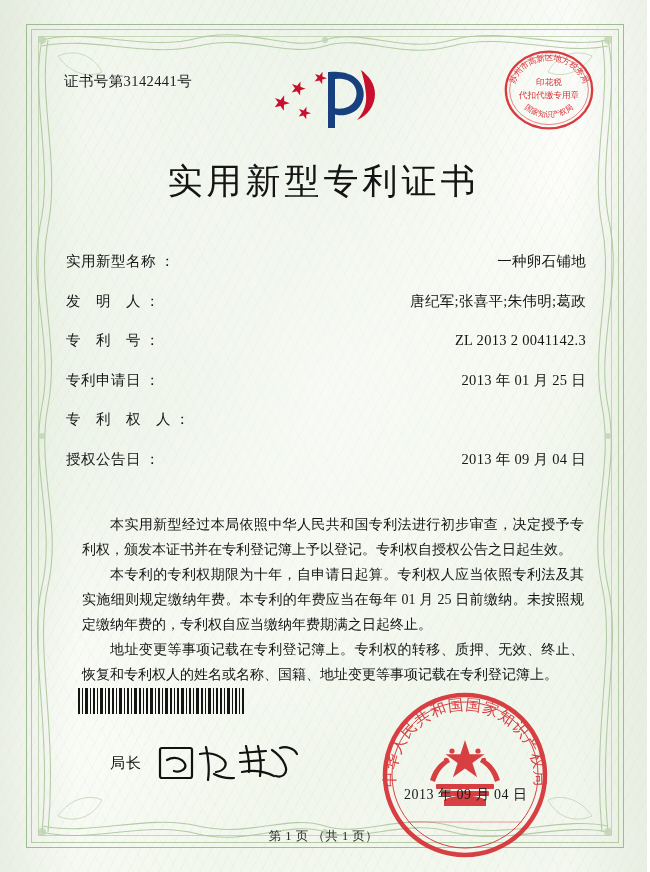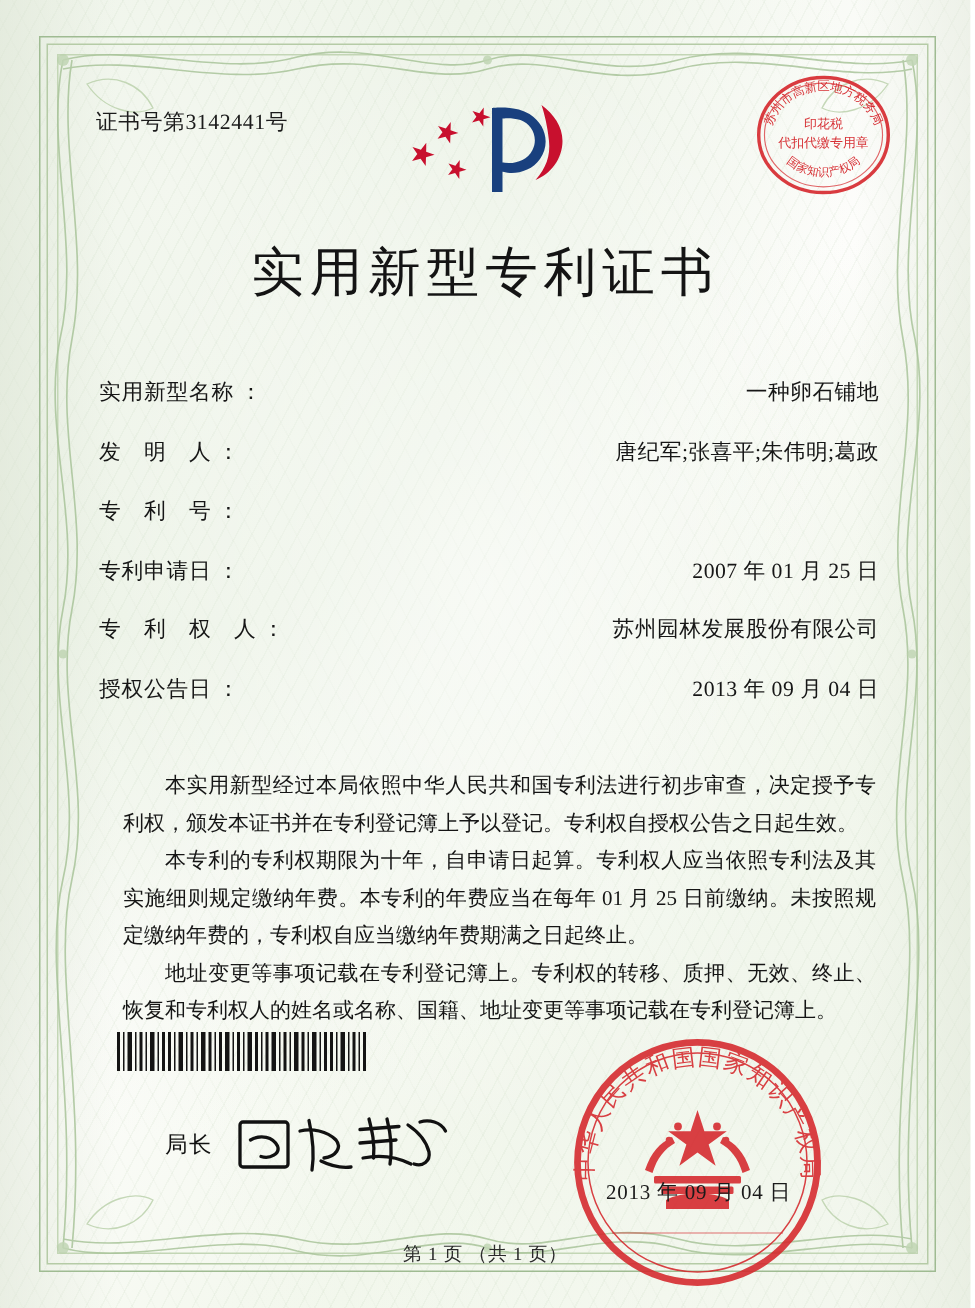--- a/index.html
+++ b/index.html
@@ -290,30 +290,30 @@
       <span class="field-value">一种卵石铺地</span>
     </div>
     <div class="field-row">
       <span class="field-label">发　明　人</span>
       <span class="field-sep">：</span>
       <span class="field-value">唐纪军;张喜平;朱伟明;葛政</span>
     </div>
     <div class="field-row">
       <span class="field-label">专　利　号</span>
       <span class="field-sep">：</span>
+      <span class="field-value">ZL 2013 2 0041142.3</span>
     </div>
     <div class="field-row">
       <span class="field-label">专利申请日</span>
       <span class="field-sep">：</span>
-      <span class="field-value">2007 年 01 月 25 日</span>
+      <span class="field-value">2013 年 01 月 25 日</span>
     </div>
     <div class="field-row">
       <span class="field-label">专　利　权　人</span>
       <span class="field-sep">：</span>
-      <span class="field-value">苏州园林发展股份有限公司</span>
     </div>
     <div class="field-row">
       <span class="field-label">授权公告日</span>
       <span class="field-sep">：</span>
       <span class="field-value">2013 年 09 月 04 日</span>
     </div>
   </div>
 
   <div class="body-text">
     <p>本实用新型经过本局依照中华人民共和国专利法进行初步审查，决定授予专利权，颁发本证书并在专利登记簿上予以登记。专利权自授权公告之日起生效。</p>

